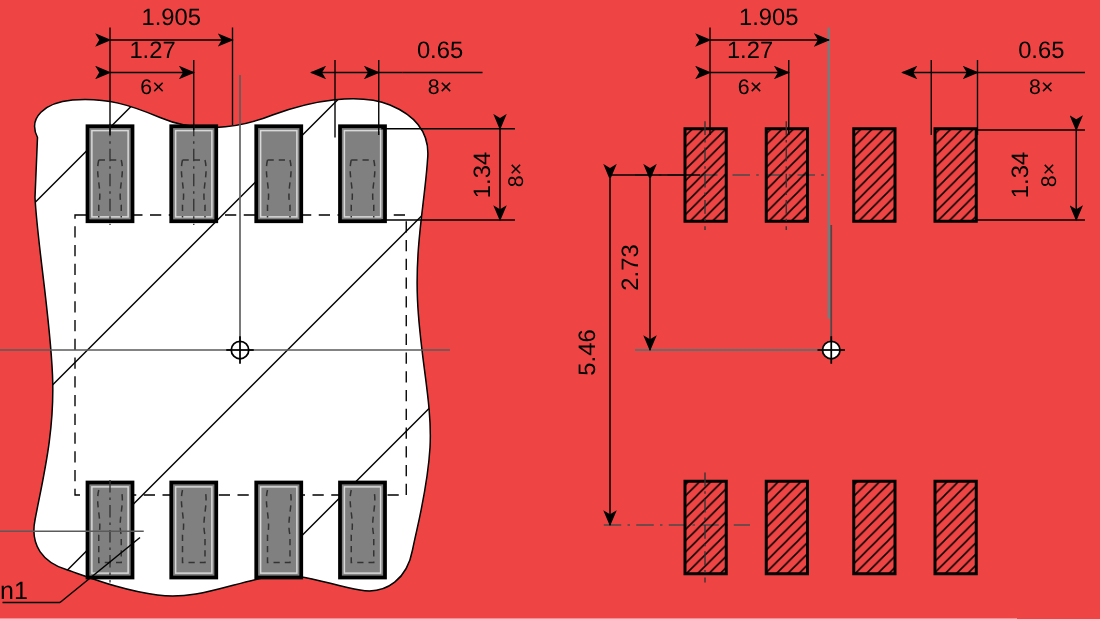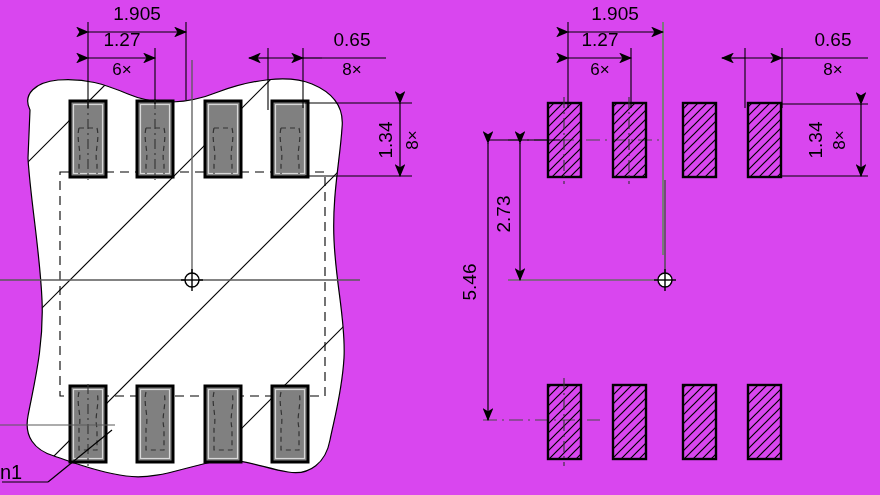--- a/index.html
+++ b/index.html
@@ -10,21 +10,21 @@
   body {
     width: 880px;
     height: 495px;
     overflow: hidden;
     font-family: "Liberation Sans", sans-serif;
   }
   #drawing-root {
     position: relative;
     width: 880px;
     height: 495px;
-    background: #d946ef;
+    background: #ef4444;
     text-decoration: underline;
   }
   svg#cad {
     display: block;
     width: 880px;
     height: 495px;
   }
   .dim-text {
     font-family: "Liberation Sans", sans-serif;
     font-size: 19px;

